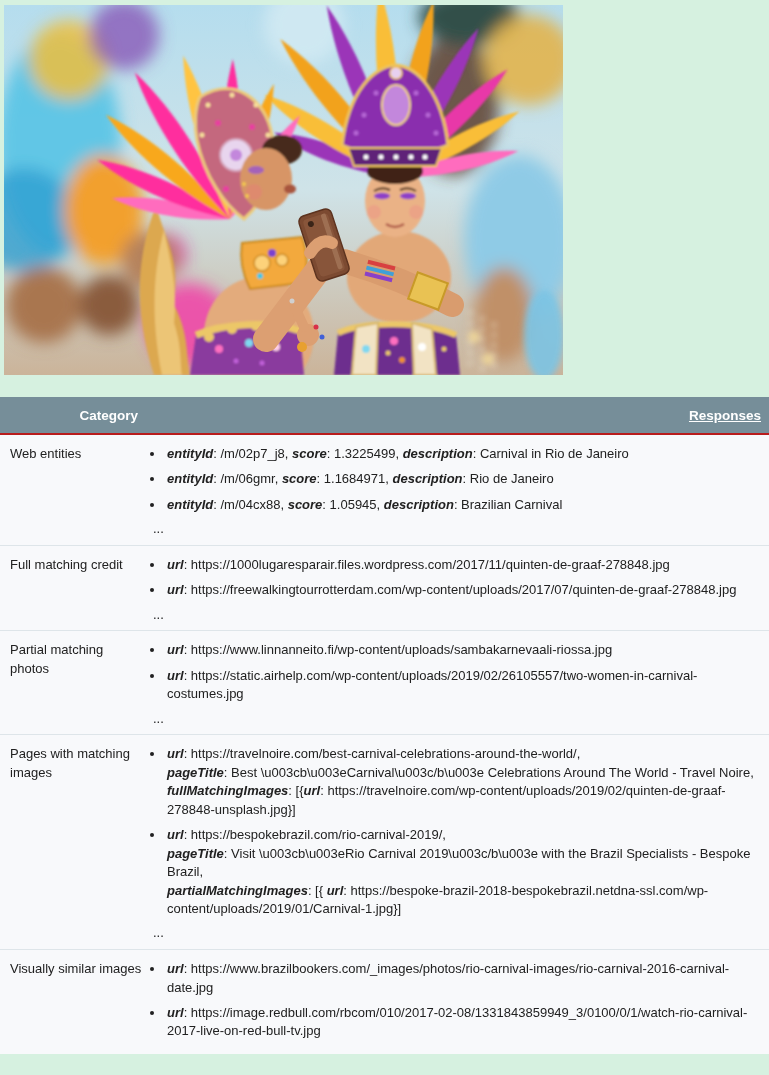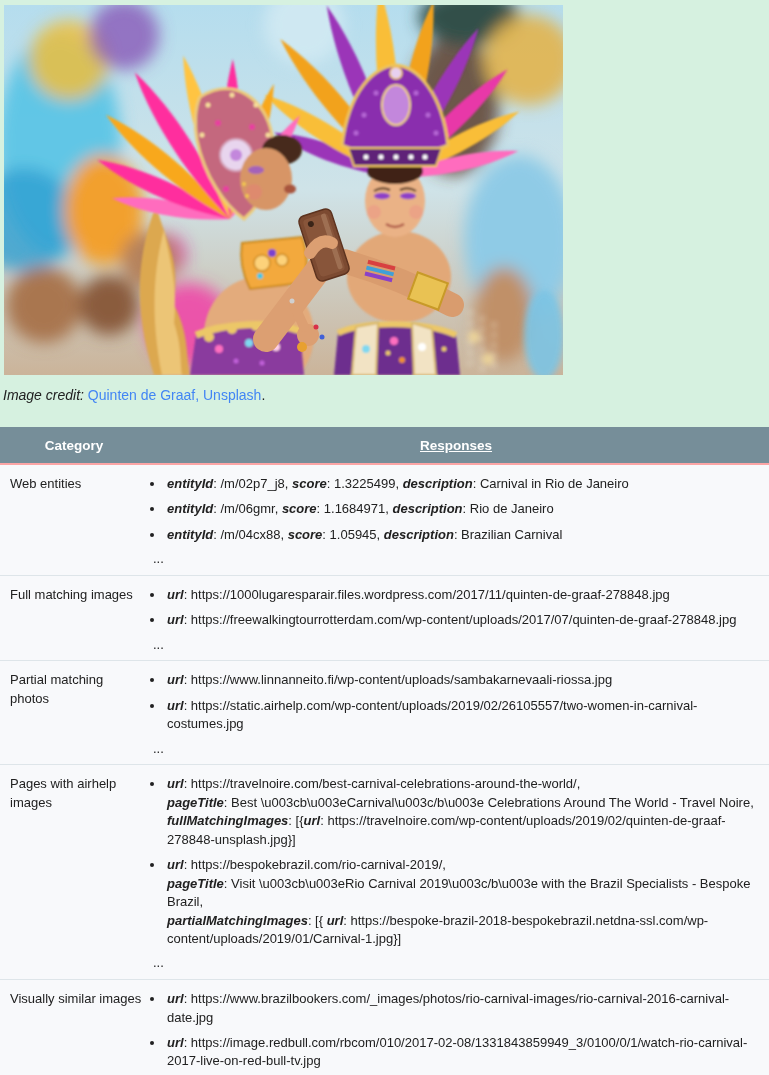--- a/index.html
+++ b/index.html
@@ -36,24 +36,24 @@
     table-layout:fixed;
     background:var(--row-bg);
     font-size:13px;
     color:var(--text);
   }
   col.col-cat{width:146px;}
   thead th{
     background:var(--header-bg);
     color:#ffffff;
     font-weight:700;
-    text-align:center;
+    text-align:right;
     font-size:13.5px;
     padding:11px 8px 10px 10px;
-    border-bottom:2px solid #fca5a5;
+    border-bottom:2px solid #b91c1c;
   }
   thead th.th-resp{padding-left:5px;text-decoration:underline;}
   tbody td{
     vertical-align:top;
     border-top:1px solid var(--divider);
   }
   tbody tr:first-child td{border-top:none;}
   td.cat{
     font-weight:400;
     padding:10px 4px 8px 10px;
@@ -268,21 +268,20 @@
           <circle cx="490" cy="350" r="2"></circle>
             <circle cx="490" cy="360" r="2"></circle>
         </g>
         <circle cx="470" cy="332" r="6" fill="#f0d898"></circle>
         <circle cx="484" cy="354" r="6" fill="#f0d898"></circle>
         <ellipse cx="540" cy="330" rx="20" ry="45" fill="#7cc4e4"></ellipse>
       </g>
     </svg>
   </figure>
 
-  <p class="credit"><em>Image credit:</em> <a href="#">Quinten de Graaf, Unsplash</a><span>.</span></p>
 
   <table class="results">
     <colgroup>
         <col class="col-cat">
         <col>
       </colgroup>
     <thead>
       <tr>
         <th class="th-cat">Category</th>
         <th class="th-resp">Responses</th>
@@ -294,41 +293,41 @@
           <td class="resp">
             <ul>
               <li><span class="key">entityId</span>: /m/02p7_j8, <span class="key">score</span>: 1.3225499, <span class="key">description</span>: Carnival in Rio de Janeiro</li>
               <li><span class="key">entityId</span>: /m/06gmr, <span class="key">score</span>: 1.1684971, <span class="key">description</span>: Rio de Janeiro</li>
               <li><span class="key">entityId</span>: /m/04cx88, <span class="key">score</span>: 1.05945, <span class="key">description</span>: Brazilian Carnival</li>
             </ul>
             <div class="ellipsis">...</div>
           </td>
         </tr>
         <tr>
-          <td class="cat">Full matching images</td>
+          <td class="cat">Full matching credit</td>
           <td class="resp">
             <ul>
               <li><span class="key">url</span>: https://1000lugaresparair.files.wordpress.com/2017/11/quinten-de-graaf-278848.jpg</li>
               <li><span class="key">url</span>: https://freewalkingtourrotterdam.com/wp-content/uploads/2017/07/quinten-de-graaf-278848.jpg</li>
             </ul>
             <div class="ellipsis">...</div>
           </td>
         </tr>
         <tr>
           <td class="cat">Partial matching photos</td>
           <td class="resp">
             <ul>
               <li><span class="key">url</span>: https://www.linnanneito.fi/wp-content/uploads/sambakarnevaali-riossa.jpg</li>
               <li><span class="key">url</span>: https://static.airhelp.com/wp-content/uploads/2019/02/26105557/two-women-in-carnival-costumes.jpg</li>
             </ul>
             <div class="ellipsis">...</div>
           </td>
         </tr>
         <tr>
-          <td class="cat">Pages with airhelp images</td>
+          <td class="cat">Pages with matching images</td>
           <td class="resp">
             <ul>
               <li><span class="key">url</span>: https://travelnoire.com/best-carnival-celebrations-around-the-world/,<br><span class="key">pageTitle</span>: Best \u003cb\u003eCarnival\u003c/b\u003e Celebrations Around The World - Travel Noire,<br><span class="key">fullMatchingImages</span>: [{<span class="key">url</span>: https://travelnoire.com/wp-content/uploads/2019/02/quinten-de-graaf-278848-unsplash.jpg}]</li>
               <li><span class="key">url</span>: https://bespokebrazil.com/rio-carnival-2019/,<br><span class="key">pageTitle</span>: Visit \u003cb\u003eRio Carnival 2019\u003c/b\u003e with the Brazil Specialists - Bespoke Brazil,<br><span class="key">partialMatchingImages</span>: [{ <span class="key">url</span>: https://bespoke-brazil-2018-bespokebrazil.netdna-ssl.com/wp-content/uploads/2019/01/Carnival-1.jpg}]</li>
             </ul>
             <div class="ellipsis">...</div>
           </td>
         </tr>
         <tr>
           <td class="cat">Visually similar images</td>

